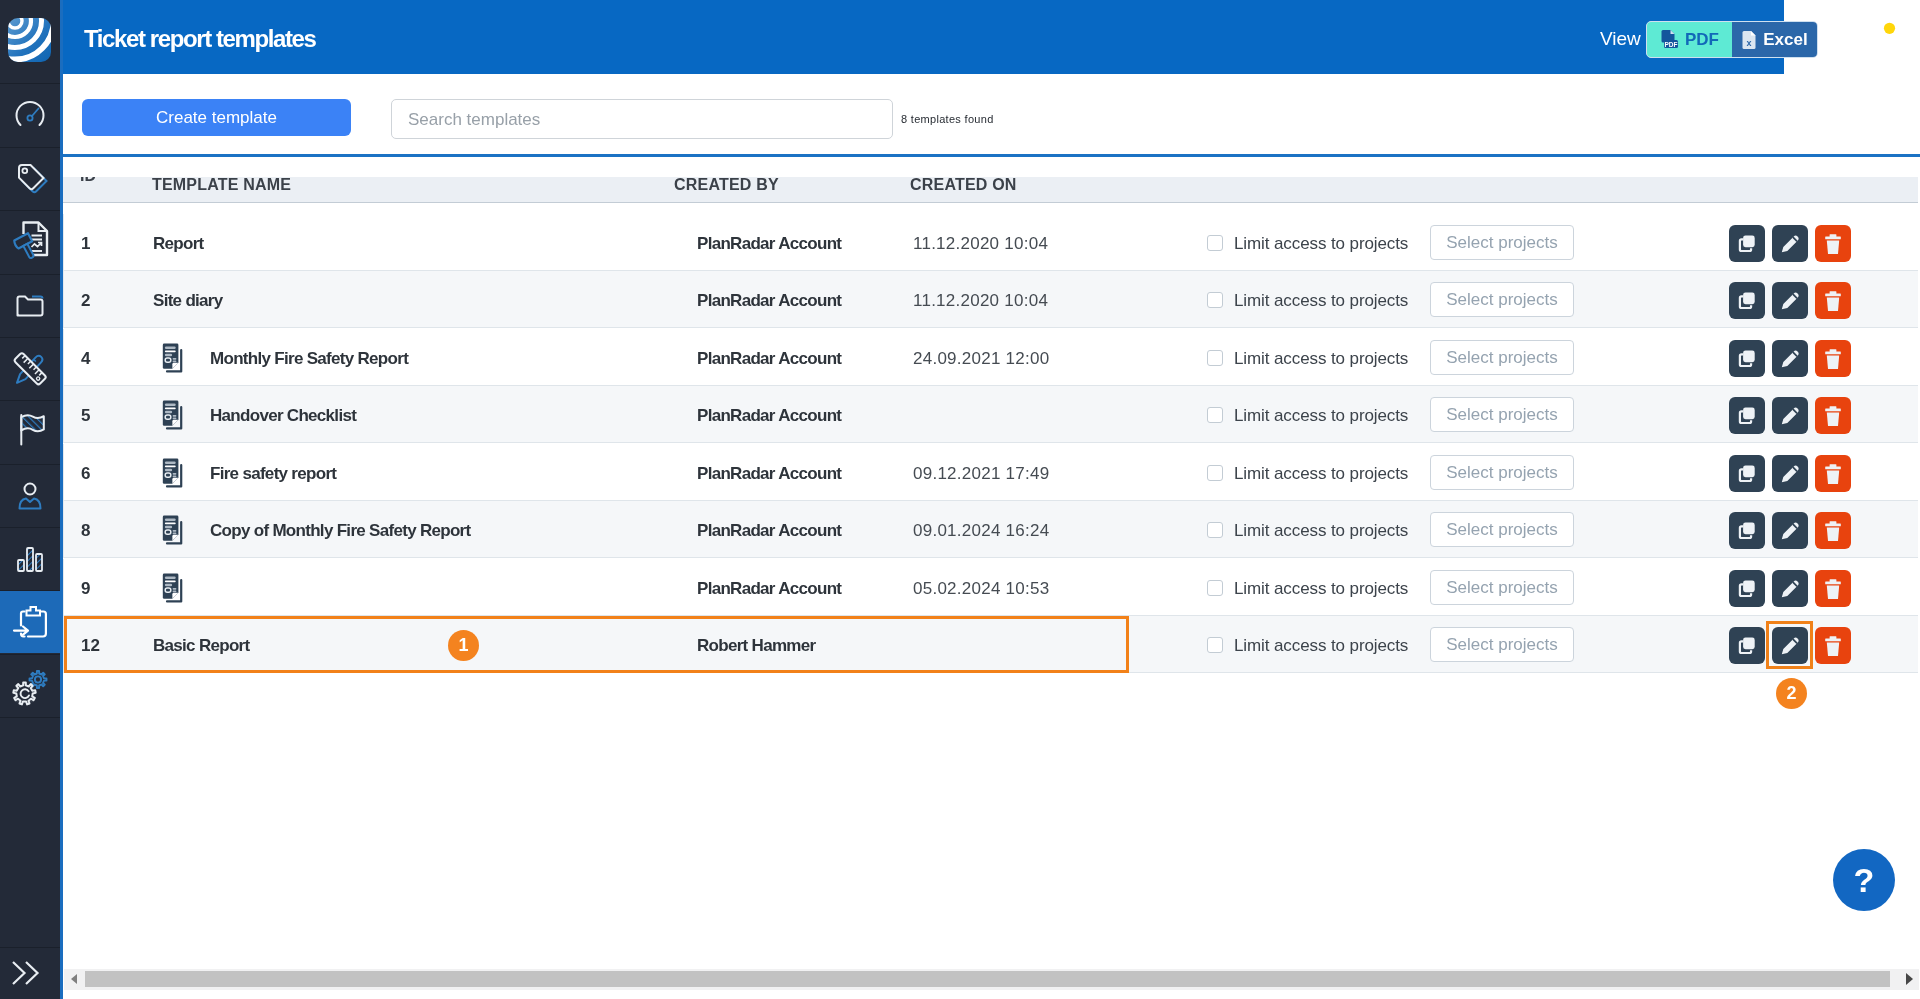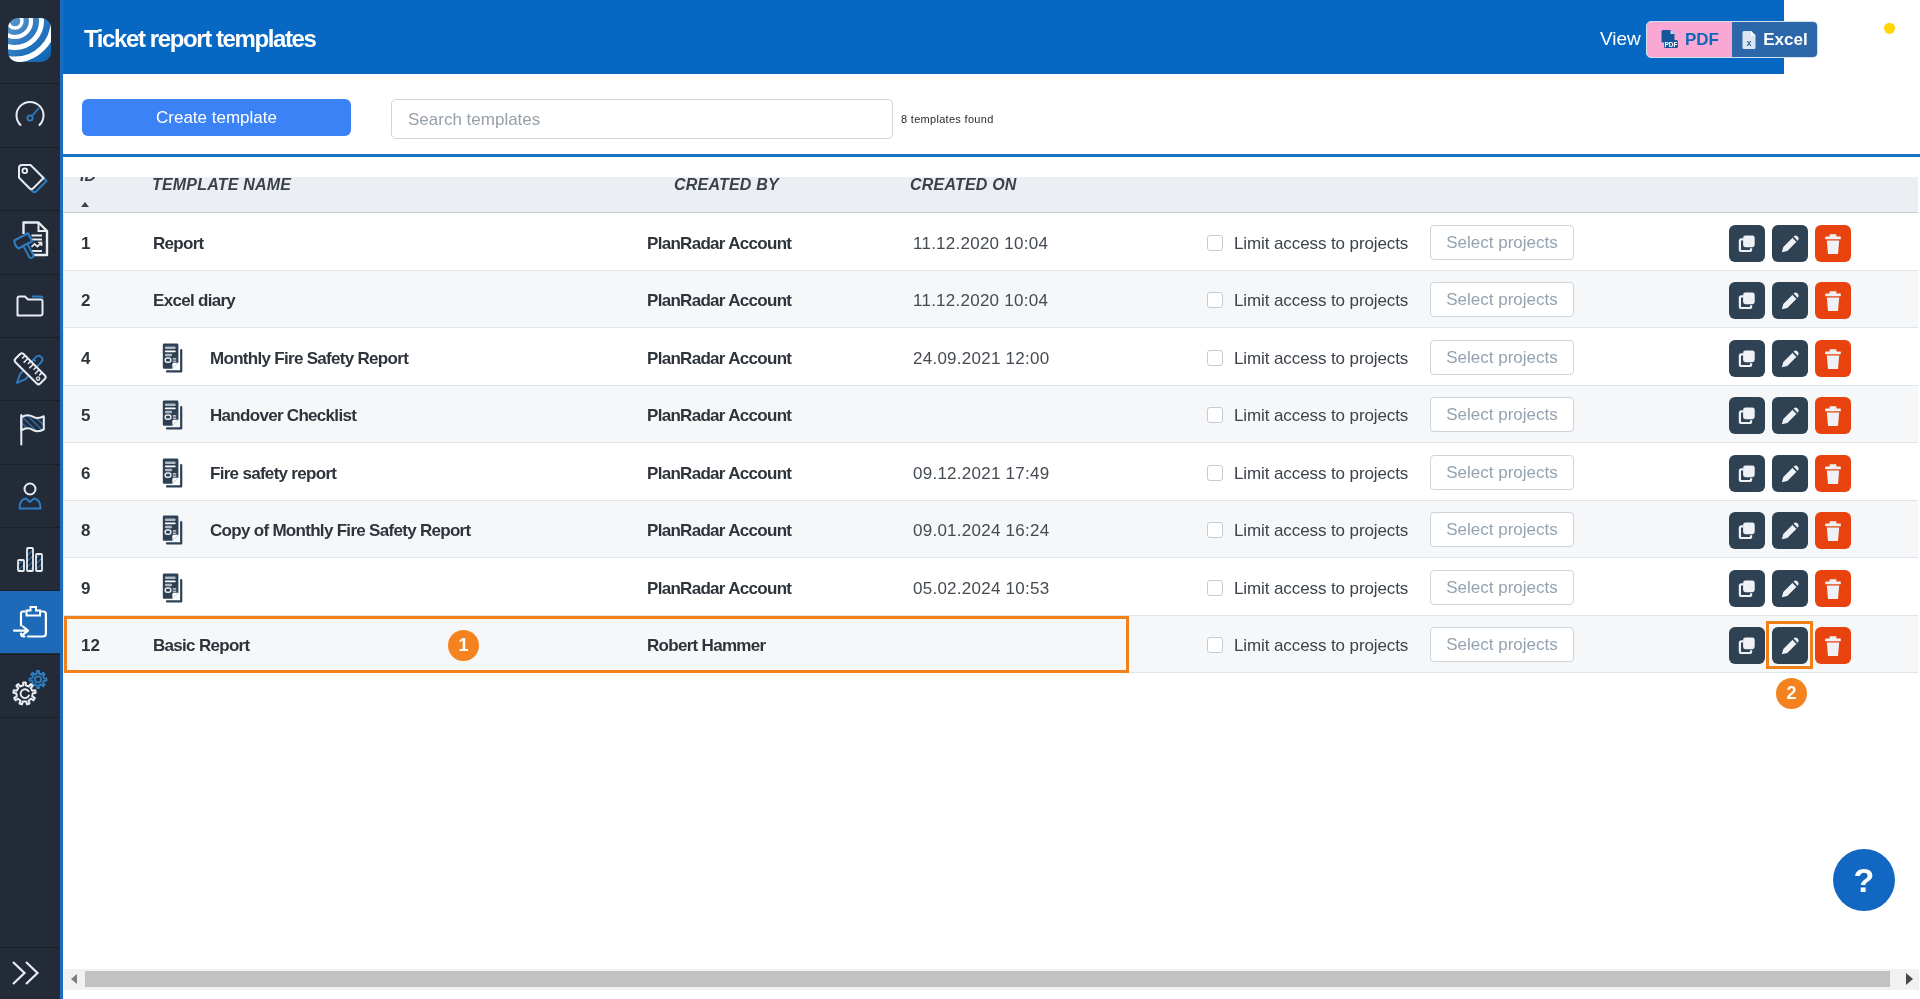--- a/index.html
+++ b/index.html
@@ -10,44 +10,44 @@
 #sidebar { position:absolute; left:0; top:0; width:60px; height:999px; background:#232a38; }
 #sideblue { position:absolute; left:60px; top:0; width:3px; height:999px; background:#1a6dbf; }
 .scell { position:absolute; left:0; width:60px; display:flex; align-items:center; justify-content:center; }
 .ssep { position:absolute; left:0; width:60px; height:1px; background:#1a202b; }
 
 
 #header { position:absolute; left:63px; top:0; width:1721px; height:74px; background:#0768c3;padding-left:36px; }
 #title { position:absolute; left:21px; top:25px; color:#fff; font-size:24px; font-weight:bold; letter-spacing:-1.4px; }
 #viewlbl { position:absolute; left:1537px; top:28px; color:#fff; font-size:19px; }
 #toggle { position:absolute; left:1583px; top:21px; width:172px; height:37px; border:1px solid #cfe0ef; border-radius:5px; background:#fff; display:flex; }
-#pdfbtn { width:86px; height:100%; background:#f9a8d4; border-radius:4px 0 0 4px; display:flex; align-items:center; justify-content:center; gap:6px; color:#1268b8; font-weight:bold; font-size:17px; }
+#pdfbtn { width:86px; height:100%; background:#5eead4; border-radius:4px 0 0 4px; display:flex; align-items:center; justify-content:center; gap:6px; color:#1268b8; font-weight:bold; font-size:17px; }
 #xlsbtn { width:86px; height:100%; background:#2b67a9; border-radius:0 4px 4px 0; display:flex; align-items:center; justify-content:center; gap:6px; color:#fff; font-weight:bold; font-size:17px; }
 
 
 #createbtn { position:absolute; left:82px; top:99px; width:269px; height:37px; background:#3b82f6; border-radius:6px; color:#fff; font-size:17px; text-align:center; line-height:37px; }
 #search { position:absolute; left:391px; top:99px; width:502px; height:40px; border:1px solid #cfd4d9; border-radius:5px; color:#98a0a8; font-size:17px; line-height:40px; padding-left:16px; }
 #count { position:absolute; left:901px; top:98px; height:42px; line-height:42px; color:#272c33; font-size:11px; letter-spacing:0.3px; }
 #blueline { position:absolute; left:63px; top:154px; width:1857px; height:3px; background:#1b72c4; }
 
 
-#thead { position:absolute; left:63px; top:177px; width:1855px; height:36px; background:#ebeff4; border-bottom:1px solid #c3ccd5; overflow:hidden;font-style:italic; }
+#thead { position:absolute; left:63px; top:177px; width:1855px; height:26px; background:#ebeff4; border-bottom:1px solid #c3ccd5; overflow:hidden; }
 #thead .h { position:absolute; top:-1px; font-size:16px; font-weight:bold; color:#3b4149; letter-spacing:0.2px; }
 #idclip { position:absolute; left:17px; top:-10px; font-size:16px; font-weight:bold; color:#3b4149; }
 #sorttri { position:absolute; left:18px; top:25px; width:0; height:0; border-left:4px solid transparent; border-right:4px solid transparent; border-bottom:5px solid #3a414b; }
 
 
 .row { position:absolute; left:63px; width:1855px; height:57px; border-bottom:1px solid #dfe5ea; border-left:1px solid #e3e9ef; font-size:17px; }
 .row.alt { background:#f5f7f9; }
 .row span { position:absolute; line-height:59px; white-space:nowrap; }
 .c-id { left:17px; font-weight:bold; color:#2e343b; }
 .c-name { left:89px; font-weight:bold; color:#2e343b; letter-spacing:-0.7px; }
 .c-name2 { left:146px; font-weight:bold; color:#2e343b; letter-spacing:-0.7px; }
 .c-icon { position:absolute; left:98px; top:14px; }
-.c-by { left:583px; font-weight:bold; color:#2e343b; letter-spacing:-0.7px;text-align:right; }
+.c-by { left:633px; font-weight:bold; color:#2e343b; letter-spacing:-0.7px;text-align:right; }
 .c-on { left:849px; color:#454b52; letter-spacing:0.25px; }
 .cb { position:absolute; left:1143px; top:21px; width:16px; height:16px; border:1px solid #c3ccd4; border-radius:3px; background:#fff; }
 .lbl { left:1170px; color:#3c434b; font-size:17px; letter-spacing:-0.1px; }
 .selbtn { position:absolute; left:1366px; top:11px; width:144px; height:35px; border:1px solid #ccd4dc; border-radius:4px; background:#fff; color:#95a3b0; font-size:17px; text-align:center; line-height:33px; }
 .abtn { position:absolute; top:11px; width:36px; height:37px; border-radius:6px; background:#2f4254; display:flex; align-items:center; justify-content:center; }
 .b1 { left:1665px; } .b2 { left:1708px; } .b3 { left:1751px; background:#e8430e; }
 
 
 #row12box { position:absolute; left:64px; top:616px; width:1065px; height:57px; border:3px solid #f28119; }
 #pencilbox { position:absolute; left:1766px; top:621px; width:47px; height:48px; border:3px solid #f08119; }
@@ -258,21 +258,21 @@
     <div class="abtn b3">
       <svg width="20" height="22" viewBox="0 0 20 22">
         <rect x="6.6" y="1.2" width="6.8" height="3" rx="0.6" fill="#eef2f6"></rect>
         <rect x="2.2" y="3.4" width="15.6" height="2.8" rx="0.5" fill="#eef2f6"></rect>
         <path d="M3.8 7.6 L16.2 7.6 L15 21 L5 21 Z" fill="#eef2f6"></path>
       </svg>
     </div>
 </div>
 <div class="row alt" style="top:271px">
 <span class="c-id">2</span>
-    <span class="c-name">Excel diary</span>
+    <span class="c-name">Site diary</span>
     <span class="c-by">PlanRadar Account</span>
     <span class="c-on">11.12.2020 10:04</span>
 <div class="cb"></div>
     <span class="lbl">Limit access to projects</span>
 <div class="selbtn">Select projects</div>
 <div class="abtn b1">
       <svg width="20" height="20" viewBox="0 0 20 20">
         <path d="M6.2 5.4 L4.4 5.4 Q2.9 5.4 2.9 6.9 L2.9 15.5 Q2.9 17 4.4 17 L12.6 17 Q14.1 17 14.1 15.5 L14.1 14.2" fill="none" stroke="#eef2f6" stroke-width="2.2"></path>
         <rect x="6.1" y="1.6" width="11.6" height="11.6" rx="2.4" fill="#eef2f6"></rect>
       </svg>

